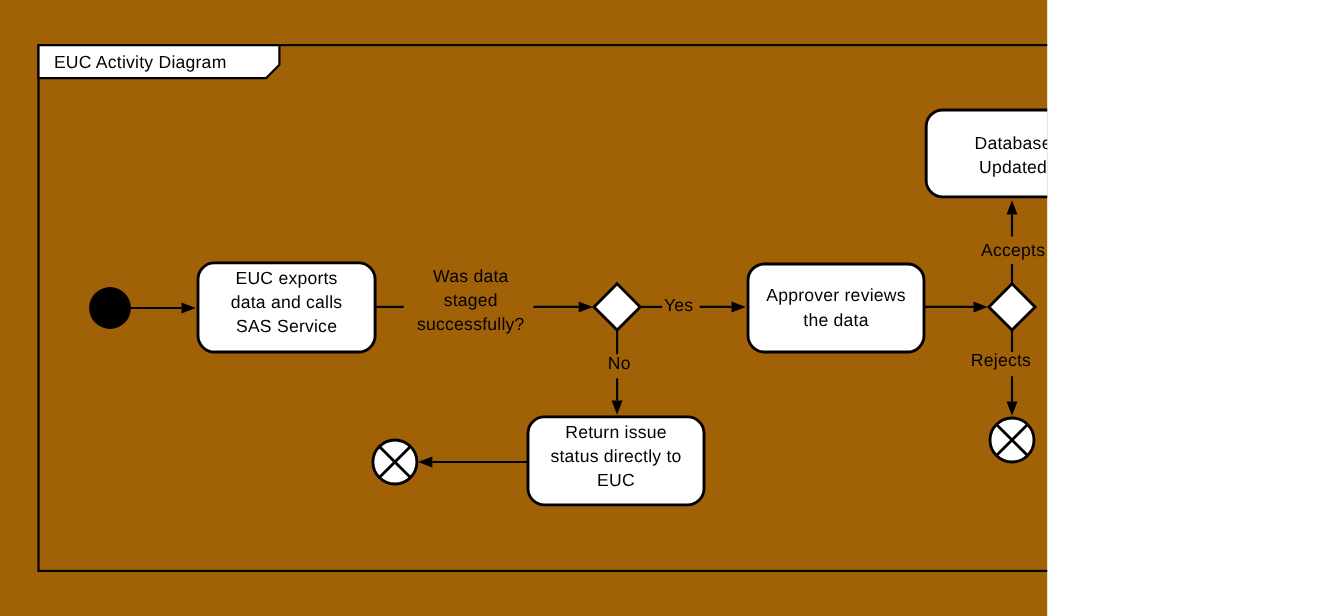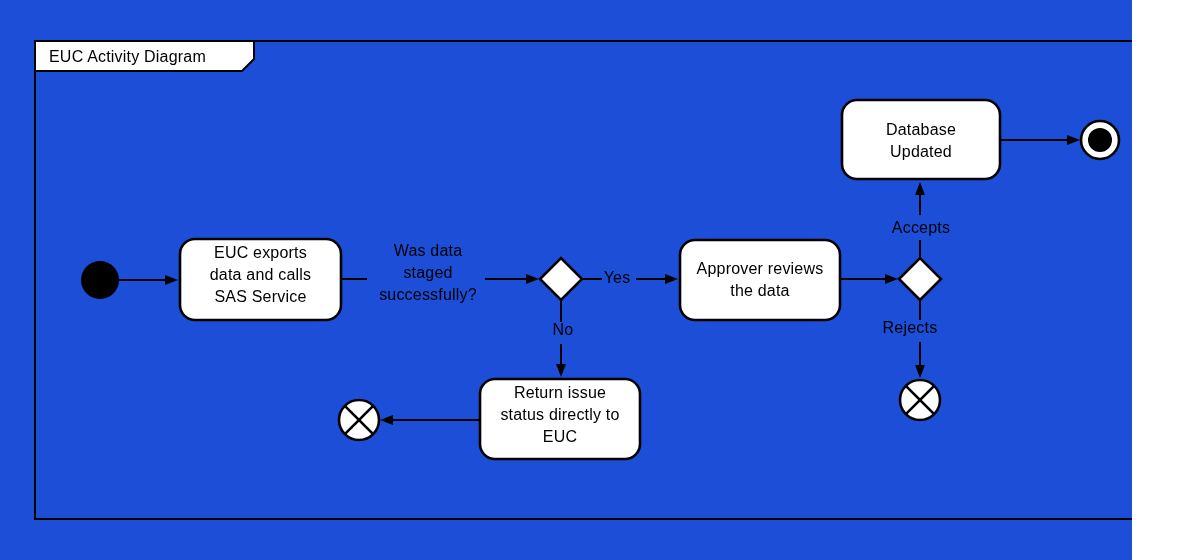--- a/index.html
+++ b/index.html
@@ -3,23 +3,23 @@
 <meta charset="utf-8">
 <style>
   html, body {
     margin: 0;
     padding: 0;
     background: #ffffff;
     font-family: "Liberation Sans", sans-serif;
   }
   .canvas-wrap {
     position: relative;
-    width: 1132px;
+    width: 952px;
     height: 560px;
-    background: #1d4ed8;
+    background: #a16207;
     overflow: hidden;
   }
   svg {
     display: block;
   }
   text {
     fill: #000000;
     letter-spacing: 0.2px;
   }
 </style>

